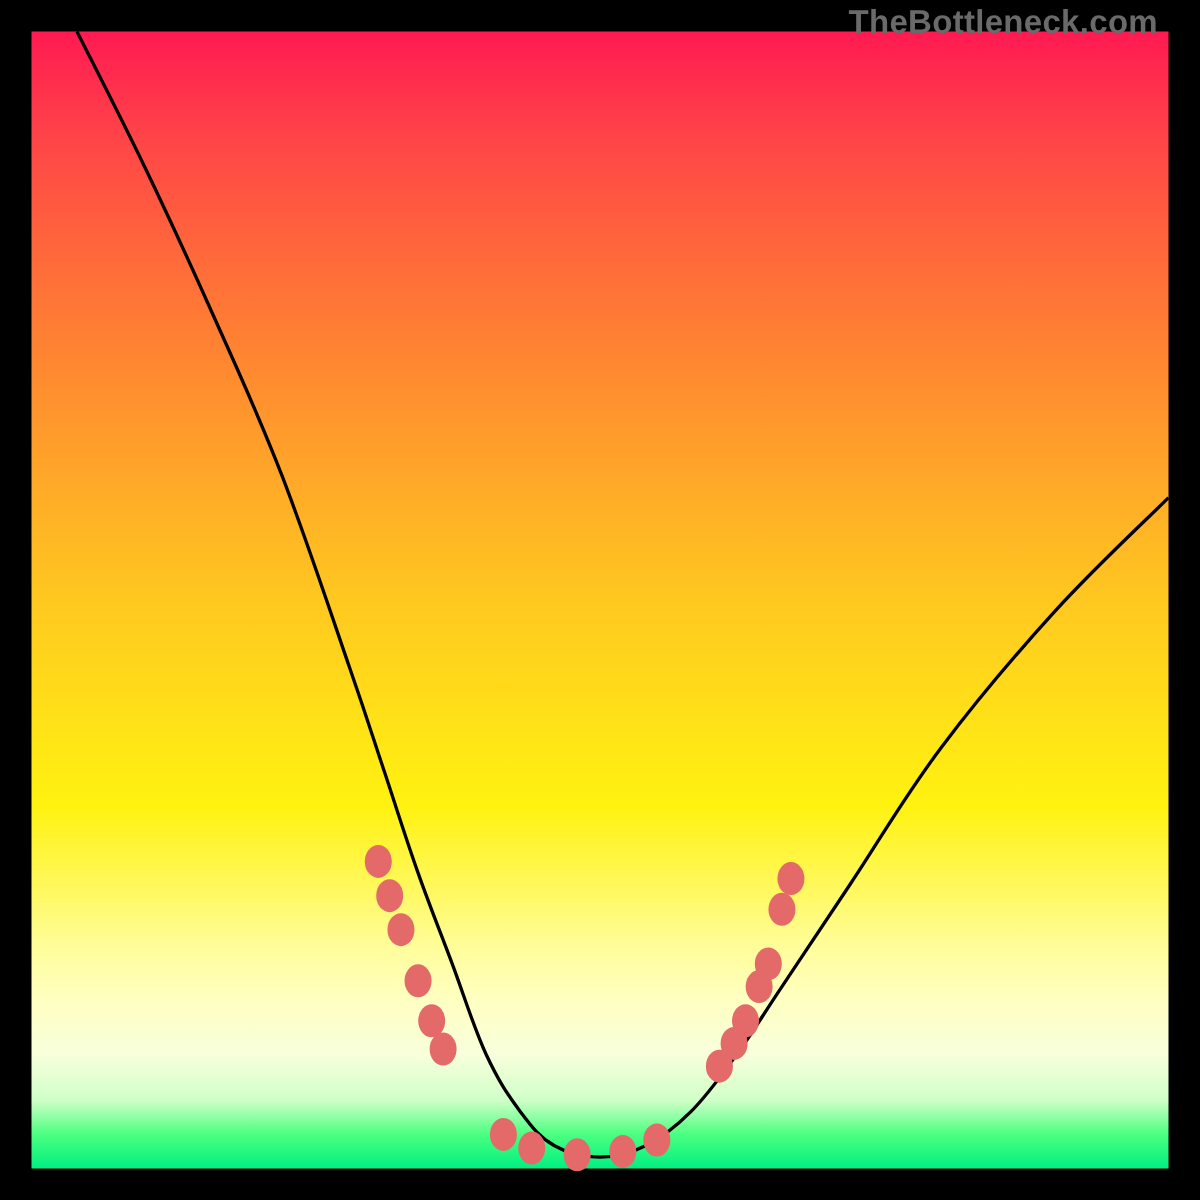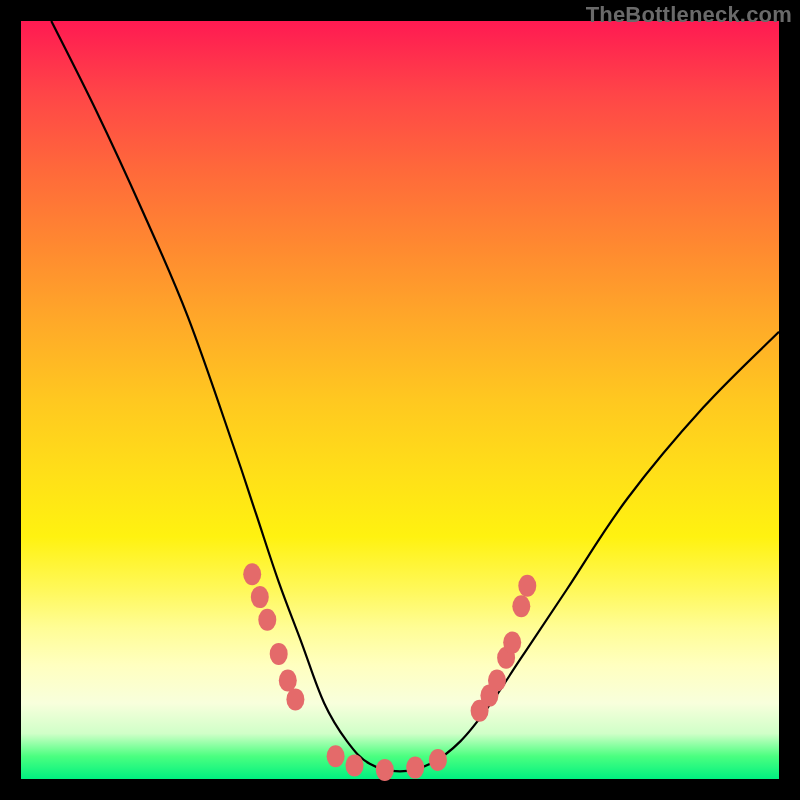--- a/index.html
+++ b/index.html
@@ -29,21 +29,21 @@
       #fffd95 80%,
       #ffffc0 85%,
       #f8ffdc 90%,
       #d0ffc8 94%,
       #4bff80 97%,
       #00f080 100%);
   }
   .watermark {
     position: absolute;
     top: 2px;
-    right: 8px;
+    right: 28px;
     font-family: Arial, Helvetica, sans-serif;
     font-size: 22px;
     font-weight: 600;
     color: #6a6a6a;
     letter-spacing: 0.2px;
   }
   svg.curve {
     position: absolute;
     left: 21px;
     top: 21px;

